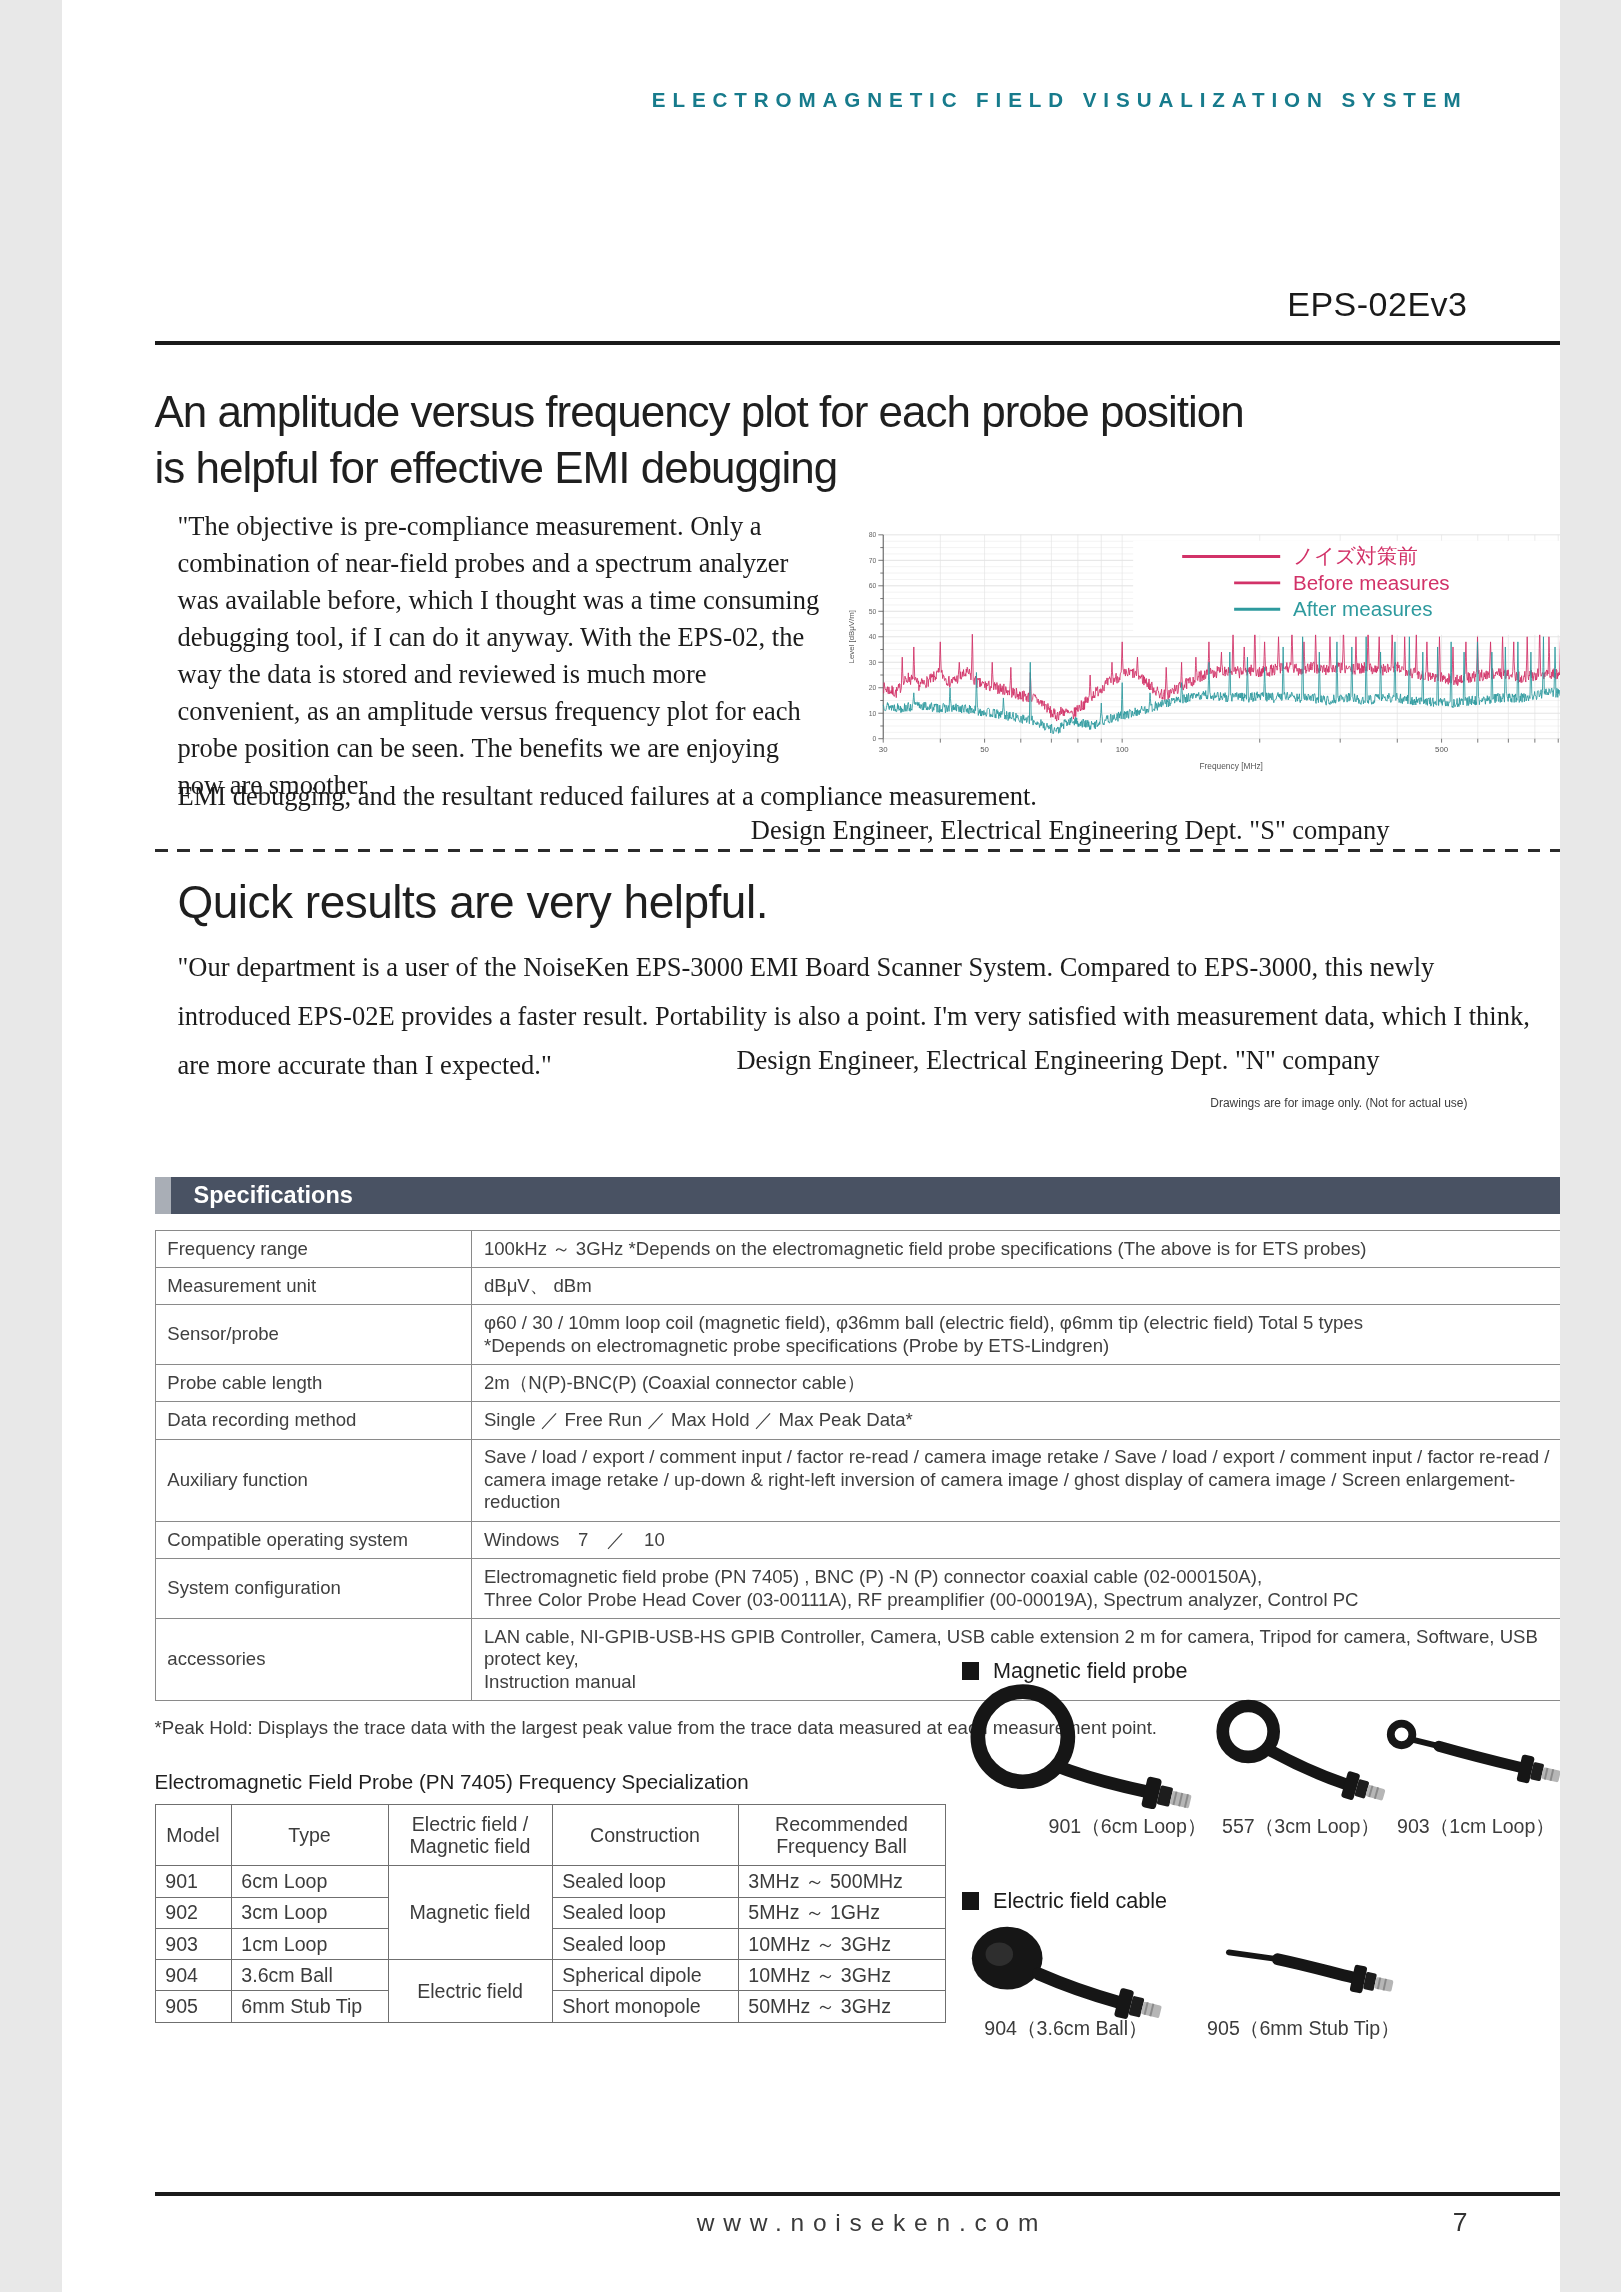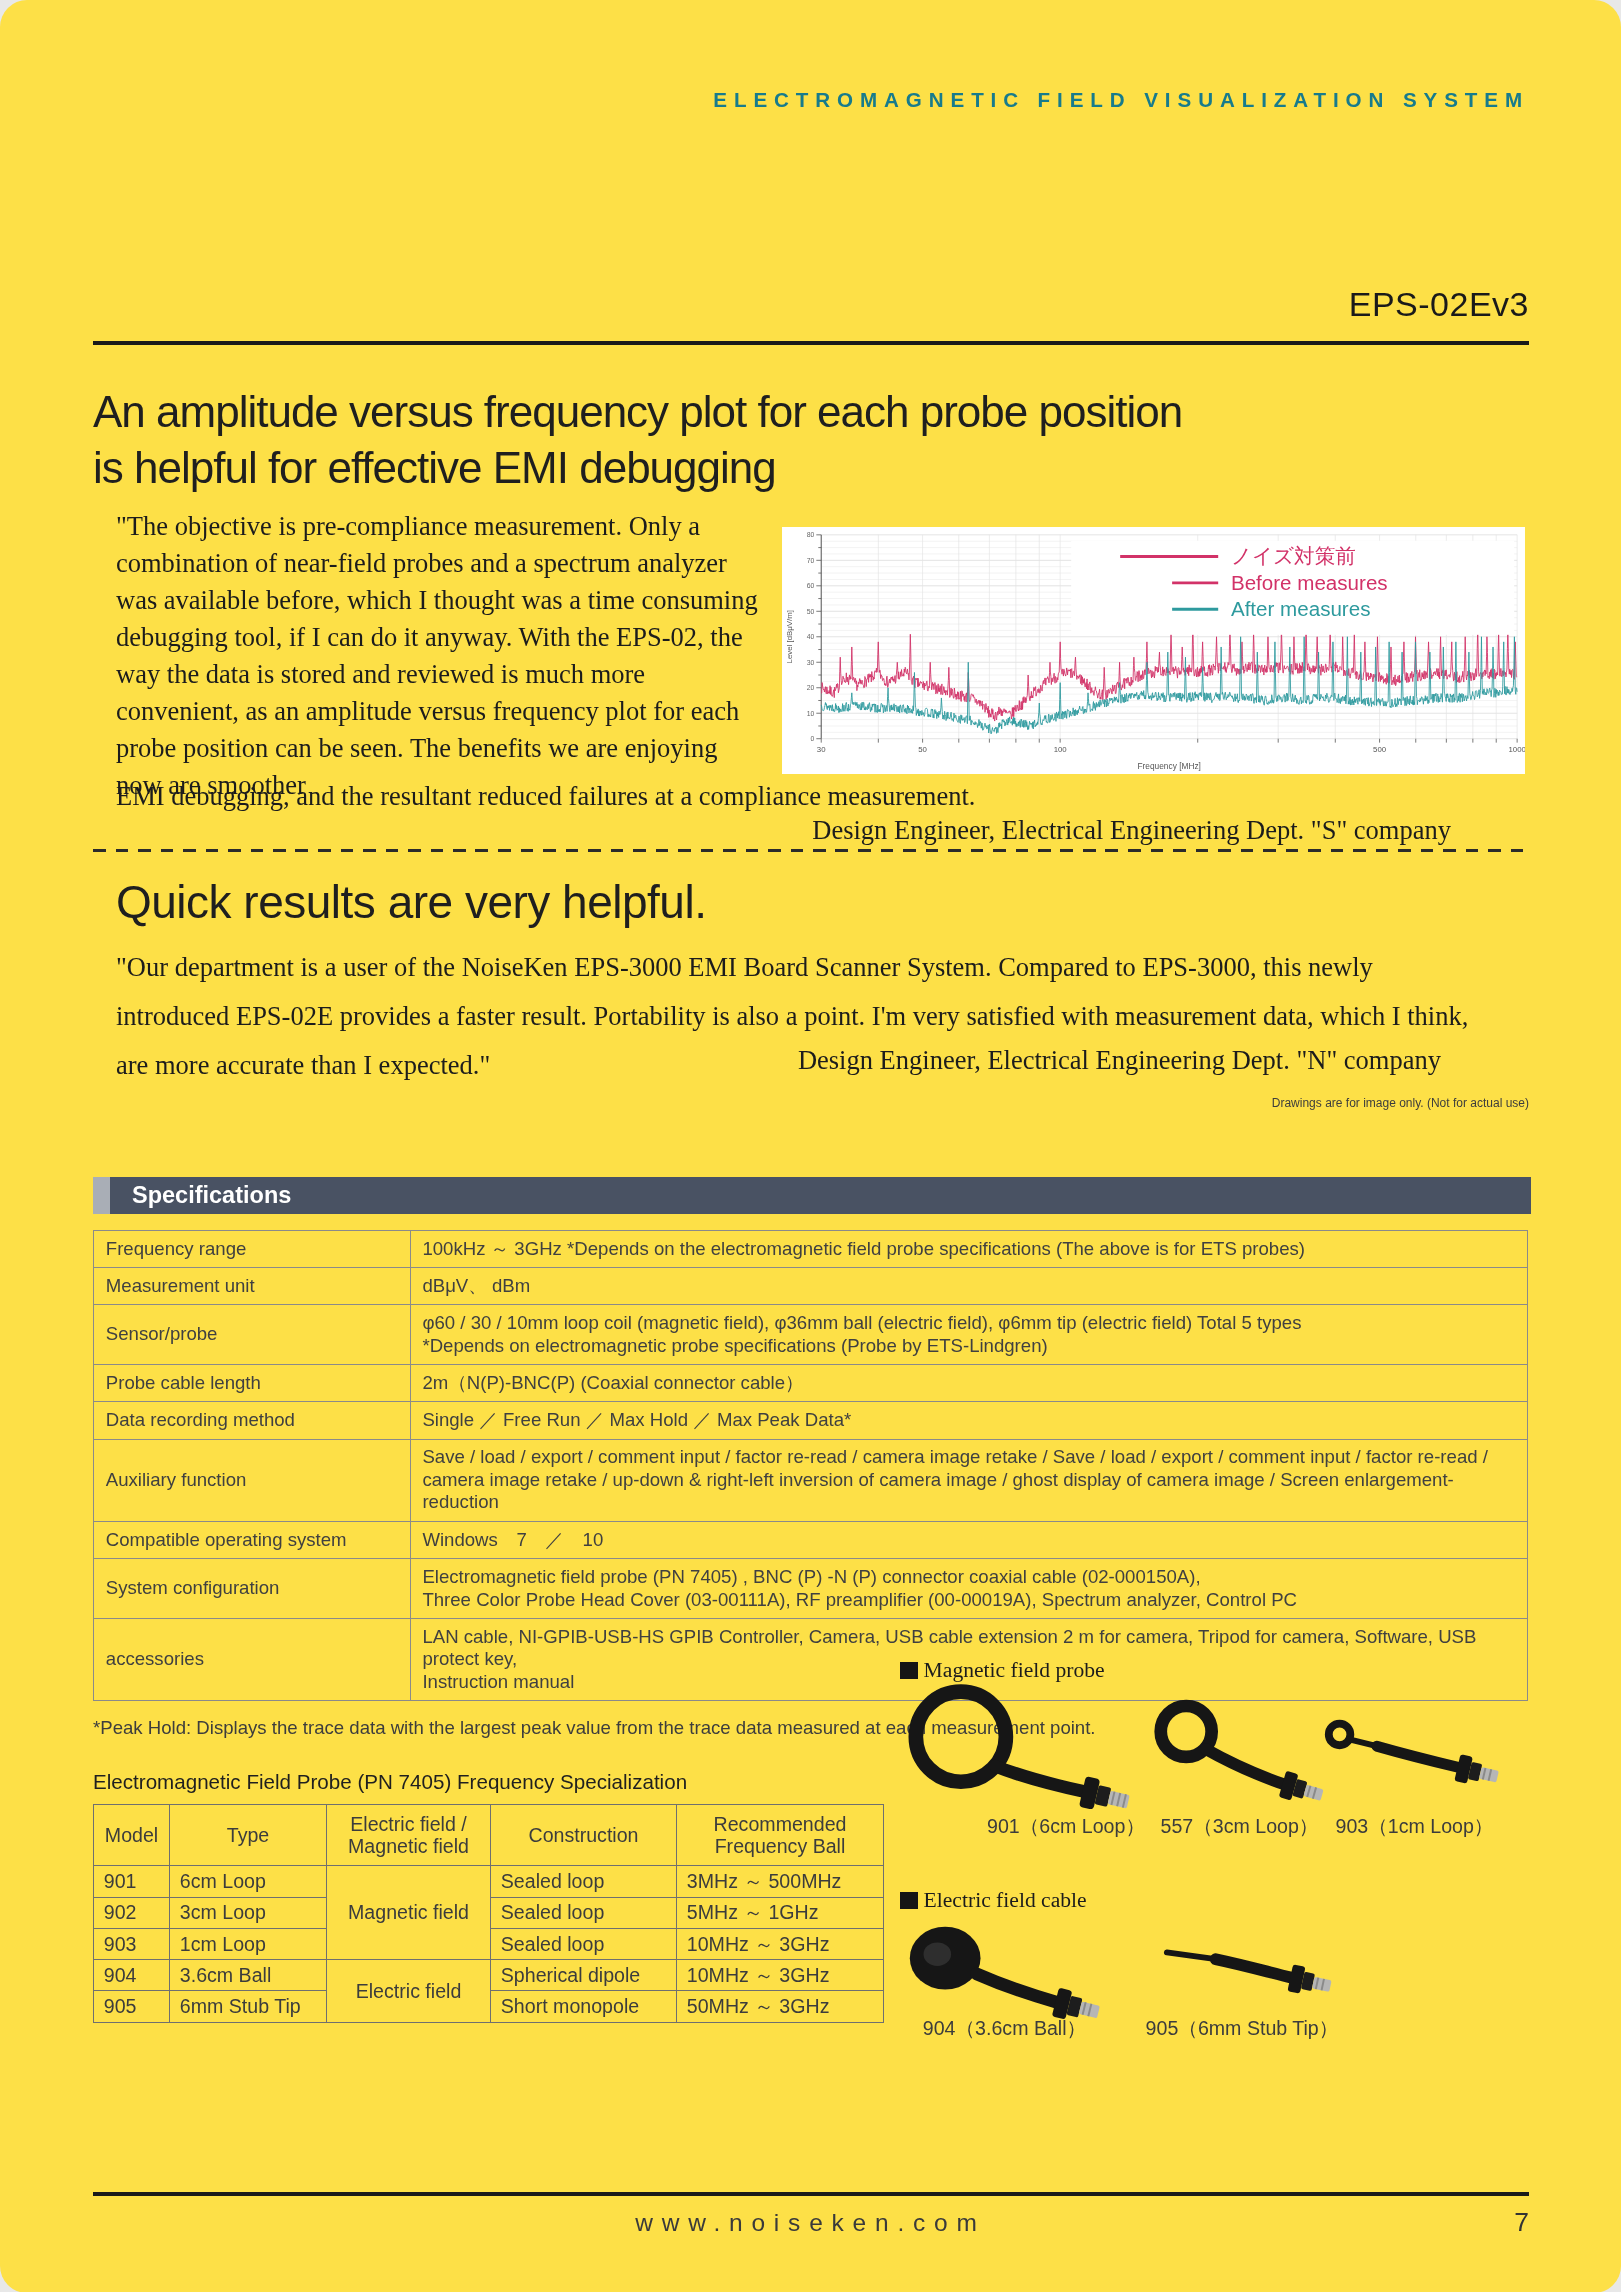--- a/index.html
+++ b/index.html
@@ -1,17 +1,17 @@
 <!DOCTYPE html>
 <html><head>
 <meta charset="utf-8">
 <style>
   html,body{margin:0;padding:0;background:#e8e8e8;}
-  .page{position:relative;width:1621px;height:2293px;background:#fde047;margin:0 auto;
-        font-family:"Liberation Sans",sans-serif;color:#222;overflow:hidden;border-radius:27px;}
+  .page{position:relative;width:1498px;height:2293px;background:#ffffff;margin:0 auto;
+        font-family:"Liberation Sans",sans-serif;color:#222;overflow:hidden;}
   .abs{position:absolute;}
   .preline{white-space:pre-line;}
 
   .top-header{top:88px;right:92px;color:#177b8c;font-size:20.6px;letter-spacing:6.9px;font-weight:bold;}
   .model{top:285px;right:92px;font-size:34px;color:#1a1a1a;letter-spacing:0.5px;}
   .rule1{top:341px;left:93px;width:1436px;height:3.9px;background:#1a1a1a;}
   .title{top:384px;left:93px;width:1451px;font-size:44px;line-height:56px;color:#1f1f1f;letter-spacing:-1px;}
 
   .serif{font-family:"Liberation Serif",serif;color:#1c1c1c;}
   .quote1{top:508px;left:116px;width:651px;font-size:26.5px;line-height:37px;}
@@ -33,21 +33,21 @@
   table.spec td{border:1px solid #8a8a8a;font-size:18.6px;color:#404040;padding:6.9px 11.8px;line-height:22.5px;vertical-align:middle;}
   table.spec td.lbl{width:292px;}
   .footnote{margin-top:15.7px;font-size:18.6px;color:#3d3d3d;}
   .probe-heading{margin-top:31px;font-size:20.6px;color:#1f1f1f;}
   table.pt{border-collapse:collapse;width:790px;margin-top:9.8px;table-layout:fixed;}
   table.pt th,table.pt td{border:1px solid #6f6f6f;font-size:19.6px;color:#3c3c3c;padding:3.9px 9.8px;line-height:22.5px;}
   table.pt th{font-weight:normal;text-align:center;padding:7.8px 3.9px;}
   table.pt td{text-align:left;}
   table.pt td.merged{text-align:center;}
 
-  .probe-label{font-size:21.6px;color:#1c1c1c;display:flex;align-items:center;gap:6px;font-family:Liberation Serif, serif;}
+  .probe-label{font-size:21.6px;color:#1c1c1c;display:flex;align-items:center;gap:14px;}
   .sq{display:inline-block;width:17.6px;height:17.6px;background:#151515;}
   .caption{font-size:19.6px;color:#3c3c3c;text-align:center;}
 
   .footer-rule{top:2192px;left:93px;width:1436px;height:3.9px;background:#1a1a1a;}
   .footer-url{top:2209px;left:0;width:1621px;text-align:center;font-size:24.5px;letter-spacing:8.8px;color:#3a3a3a;}
   .page-num{top:2207px;right:92px;font-size:26.5px;color:#333;}
 </style>
 </head>
 <body>
 

